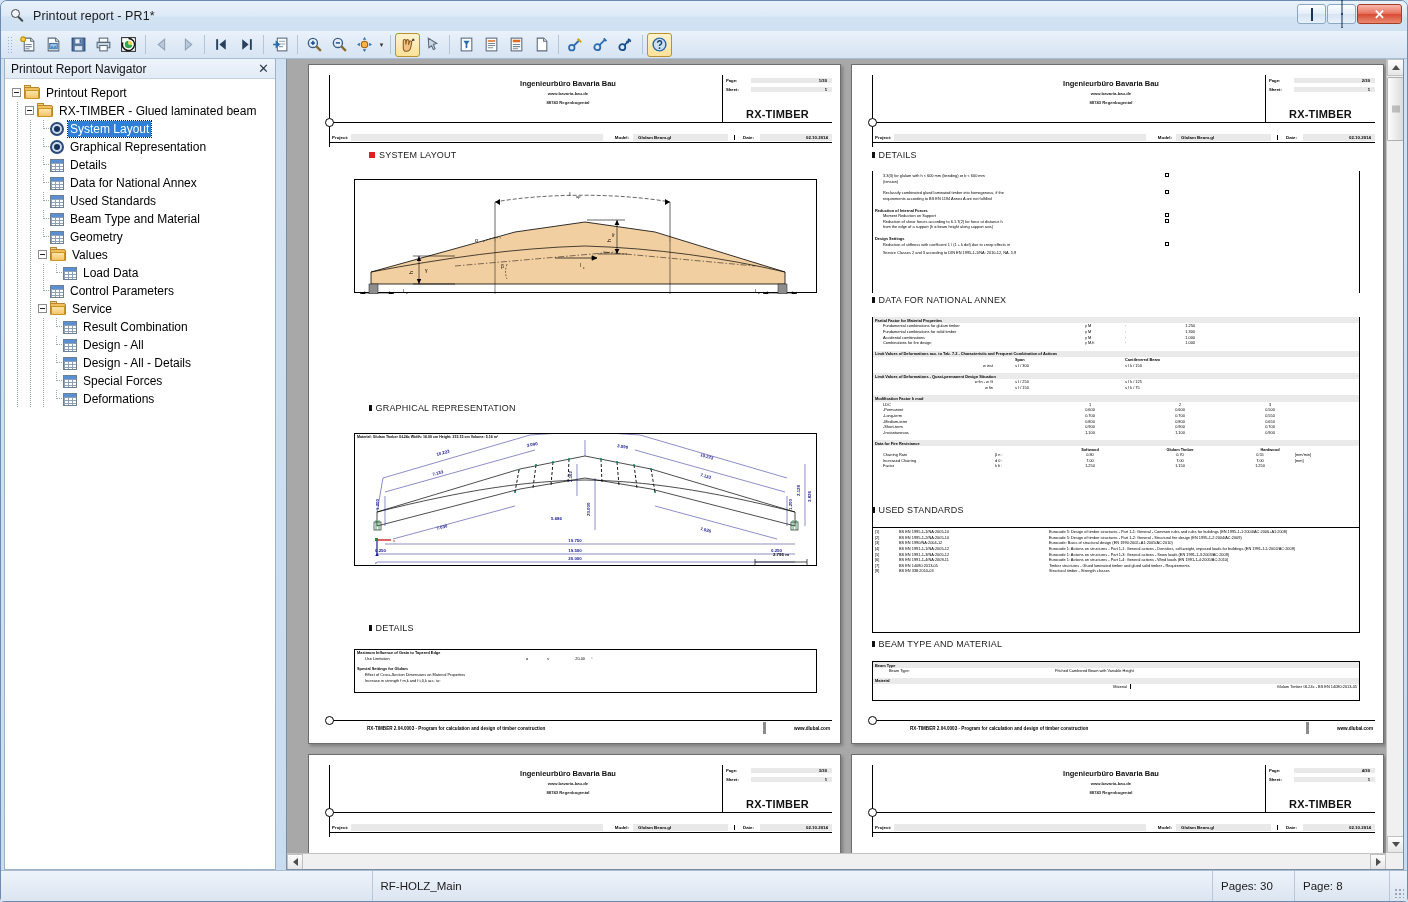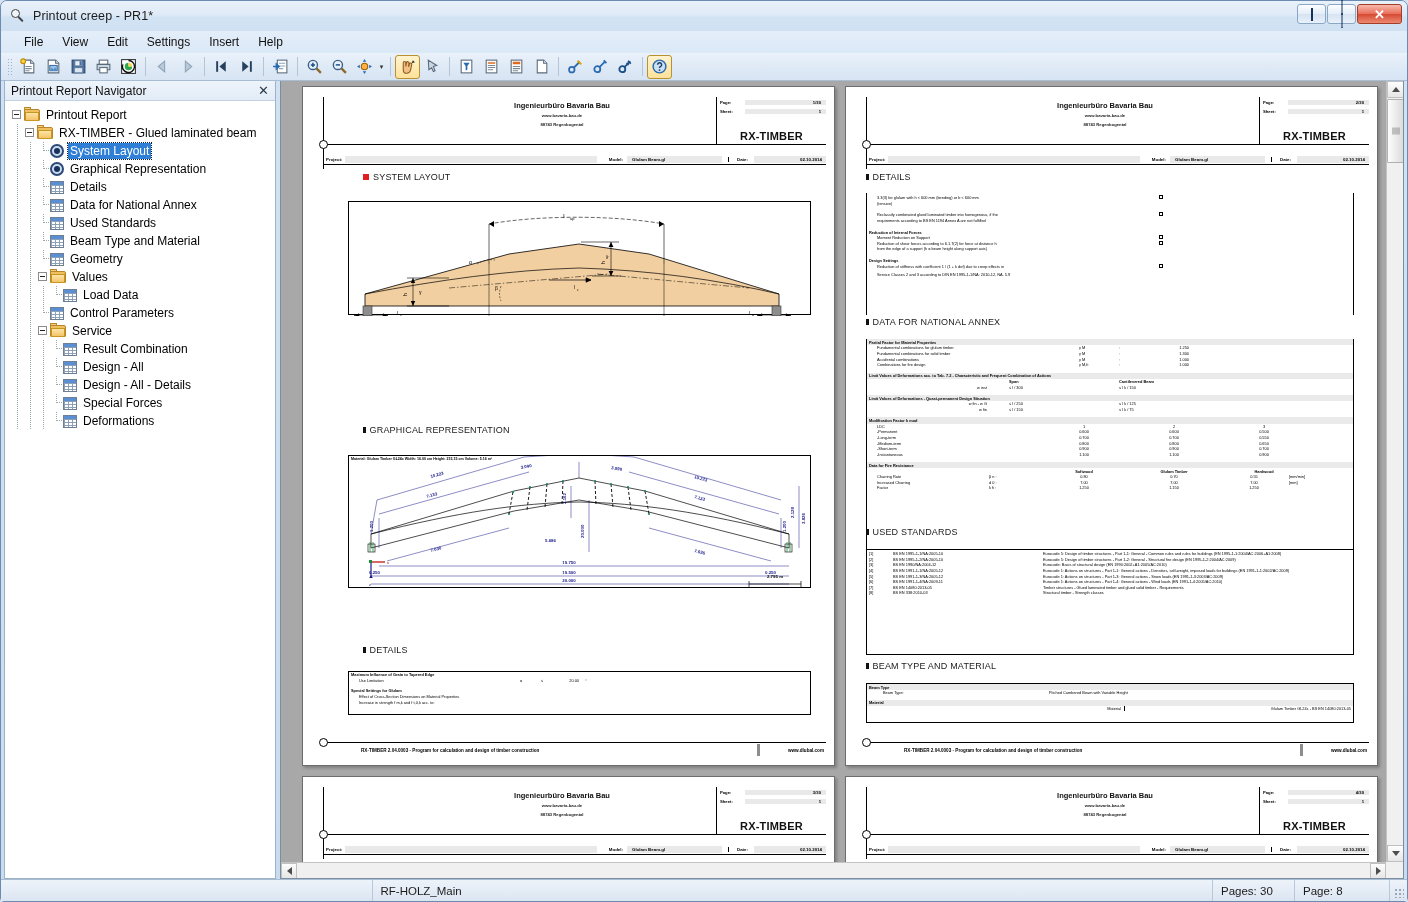--- a/index.html
+++ b/index.html
@@ -100,21 +100,21 @@
         background:#5b8fd4;}
   .grid:after{ content:""; position:absolute; left:0;top:3px;right:0;bottom:0;
      background-image:linear-gradient(90deg,#8ca0b8 1px,transparent 1px),
                       linear-gradient(#8ca0b8 1px,transparent 1px);
      background-size:4px 3px;}
   .tlabel{ padding:0 2px; line-height:16px; }
   .tnode.sel .tlabel{ background:#2f7fd6; color:#fff; outline:1px dotted #123; }
 
   
   #preview{ flex:1 1 auto; position:relative; background:#a8a8a8;
-     border:1px solid #7b8da0; border-top:none; margin:0 2px 0 4px; overflow:hidden;}
+     border:1px solid #7b8da0; border-top:none; margin:0 2px 0 10px; overflow:hidden;}
   #pages{ position:absolute; left:21px; top:5px; }
   .sheet{ position:absolute; background:#fff; border:1px solid #6d6d6d;
      box-shadow:2px 2px 3px rgba(0,0,0,.25); overflow:hidden; }
 
   
   .sb-v{ position:absolute; right:0; top:0; bottom:16px; width:17px;
      background:#f0f0f0; border-left:1px solid #c3c3c3; }
   .sb-h{ position:absolute; left:0; right:17px; bottom:0; height:16px;
      background:#f0f0f0; border-top:1px solid #c3c3c3; }
   .sb-btn{ width:17px;height:17px; background:linear-gradient(180deg,#fdfdfd,#e6e6e6);
@@ -128,21 +128,21 @@
   .thumb-v{ position:absolute; left:0; width:17px;
      background:linear-gradient(90deg,#fdfdfd,#eaeaea 55%,#dcdcdc);
      border:1px solid #b0b0b0; border-radius:1px; }
   .thumb-v .gr{ position:absolute; left:4px; top:50%; transform:translateY(-50%);
      width:8px;height:7px;
      background-image:linear-gradient(#8d8d8d 1px,transparent 1px); background-size:8px 2px;}
 
   
   #status{ flex:0 0 22px; display:flex; align-items:stretch; font-size:11.5px;
      background:linear-gradient(180deg,#eef3fa,#dbe5f1); border-top:1px solid #aabcd0;}
-  .st-cell{ border-left:1px solid #b9c8d8; display:flex;align-items:center; padding:0 8px;
+  .st-cell{ border-left:1px solid #b9c8d8; display:flex;align-items:center; padding:9px 8px;
      color:#1b1b1b;}
   .st-grow{ flex:1 1 auto; border-left:none;}
   .st-grip{ width:18px; position:relative;}
   .st-grip:after{ content:""; position:absolute; right:3px;bottom:3px;width:10px;height:10px;
      background-image:radial-gradient(circle,#9aa7b5 1px,transparent 1px);
      background-size:4px 4px;}
 
   
   .rp{ position:relative; width:100%; height:100%; font-size:4.2px; color:#000;
        font-family:"Liberation Sans", sans-serif; }
@@ -203,43 +203,35 @@
 <body>
 
 <div id="app">
 
   <div id="titlebar">
     <div class="tb-inner">
       <span class="title-ico">
         <span class="lens"></span>
           <span class="hand"></span>
       </span>
-      <span id="win-title">Printout creep - PR1*</span>
+      <span id="win-title">Printout report - PR1*</span>
     </div>
     <div class="wbtns">
       <div class="wbtn">
         <i><span class="min-g"></span></i>
         </div>
       <div class="wbtn">
         <i><span class="max-g"></span></i>
         </div>
       <div class="wbtn close">
         <i>✕</i>
         </div>
     </div>
   </div>
 
-  <div id="menubar">
-    <div class="menu-item">File</div>
-    <div class="menu-item">View</div>
-    <div class="menu-item">Edit</div>
-    <div class="menu-item">Settings</div>
-    <div class="menu-item">Insert</div>
-    <div class="menu-item">Help</div>
-  </div>
 
   <div id="toolbar">
     <div class="grip"></div>
 
     <div class="tb-btn">
         <svg class="ic" viewBox="0 0 16 16">
       <path d="M4 2h6l3 3v9H4z" fill="#fff" stroke="#5a6a7a"></path>
           <path d="M10 2v3h3" fill="#dfe8f2" stroke="#5a6a7a"></path>
       <path d="M5 8h6M5 10h6M5 12h4" stroke="#7a8a9a"></path>
           <path d="M2 2l1.6 1.6L2 5.2M.5 3.6h3.5" stroke="#d8a200" stroke-width="1.4"></path>

